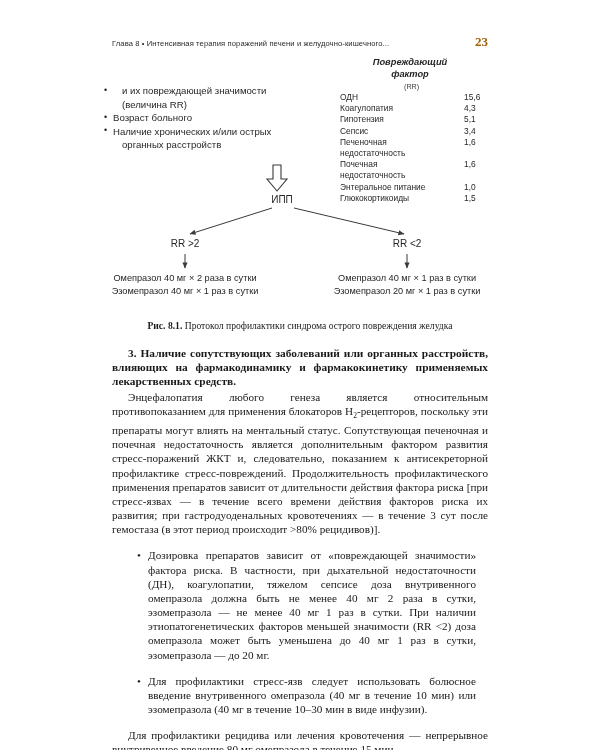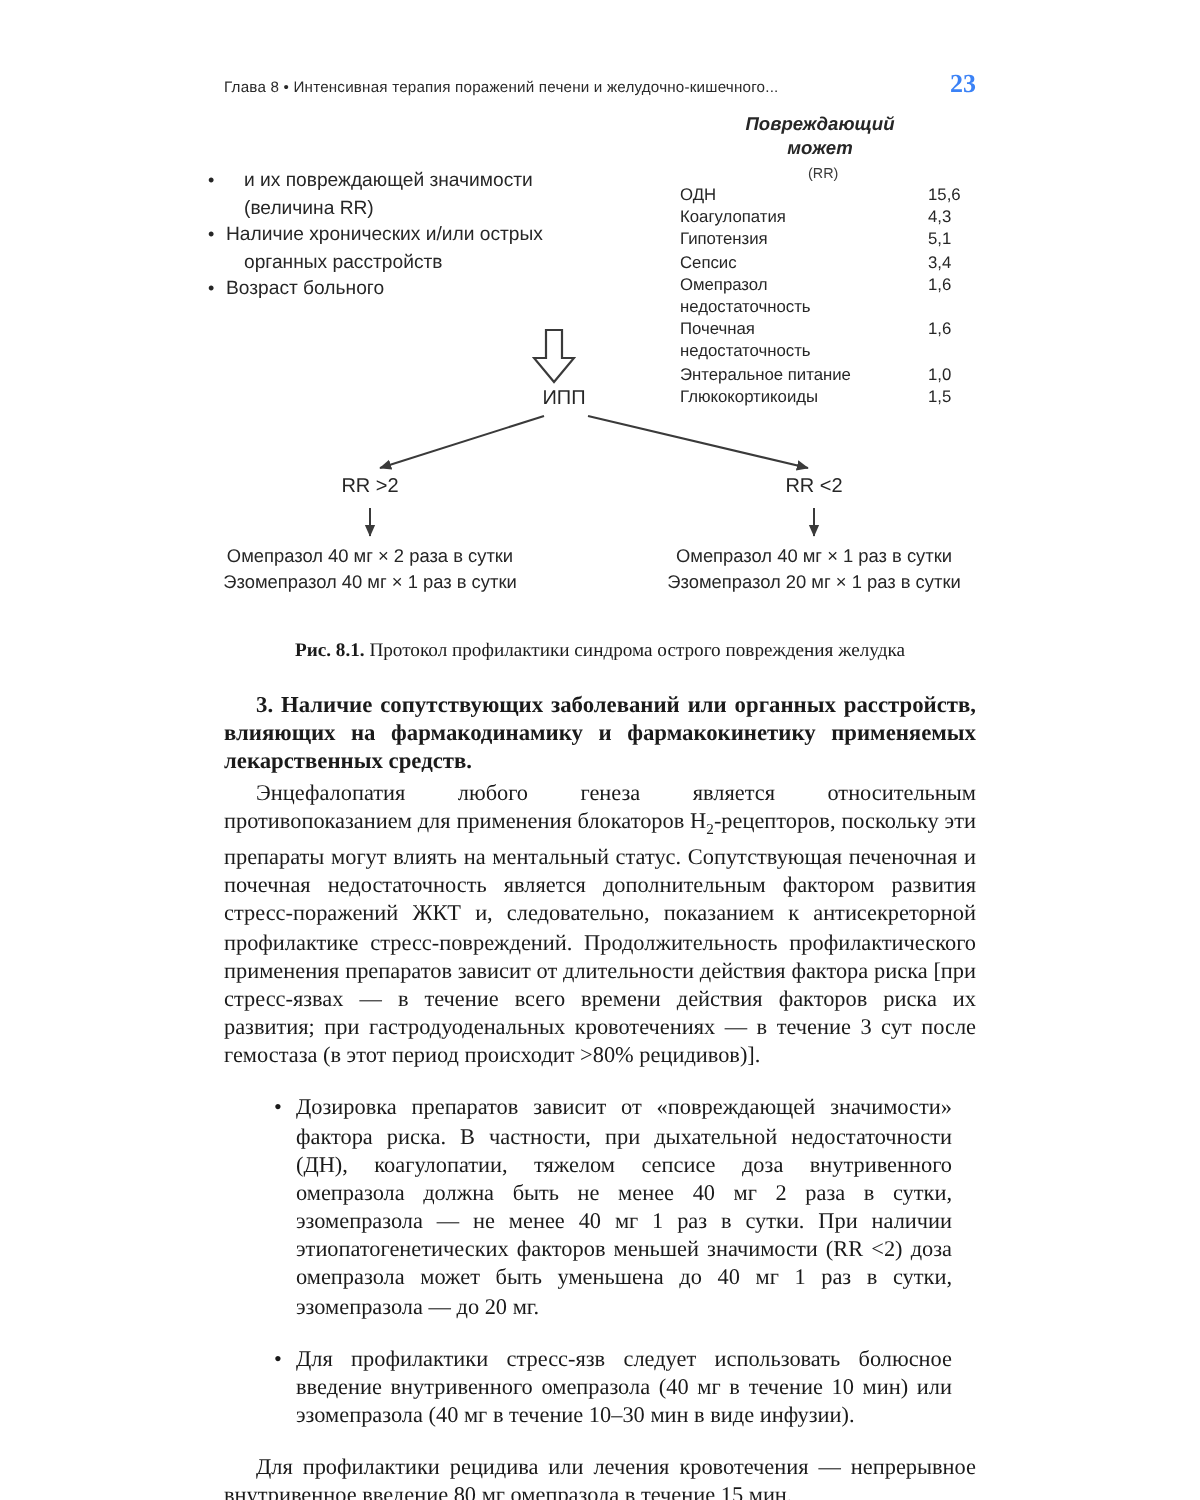--- a/index.html
+++ b/index.html
@@ -36,21 +36,21 @@
     font-family: "Liberation Sans", sans-serif;
     font-size: 7.6px;
     letter-spacing: .1px;
     color: #2a2a2a;
     white-space: nowrap;
   }
   .runhead-page {
     font-family: "Liberation Serif", serif;
     font-size: 13px;
     font-weight: bold;
-    color: #3b82f6;
+    color: #a16207;
   }
 
   
   .figure {
     position: absolute;
     left: 104px;
     top: 56px;
     width: 392px;
     height: 260px;
     font-family: "Liberation Sans", sans-serif;
@@ -225,21 +225,21 @@
 
   <div class="runhead">
     <span class="runhead-text">Глава 8  •  Интенсивная терапия поражений печени и желудочно-кишечного...</span>
     <span class="runhead-page">23</span>
   </div>
 
   <div class="figure">
 
     <div class="factor-head">
       <div>Повреждающий</div>
-      <div>может</div>
+      <div>фактор</div>
     </div>
 
     <div class="rr-head">(RR)</div>
 
     <div class="factor-table" id="factor-table">
         <div class="frow">
           <span class="fname">ОДН</span>
           <span class="fval">15,6</span>
         </div>
         <div class="frow">
@@ -248,21 +248,21 @@
         </div>
         <div class="frow">
           <span class="fname">Гипотензия</span>
           <span class="fval">5,1</span>
         </div>
         <div class="frow">
           <span class="fname">Сепсис</span>
           <span class="fval">3,4</span>
         </div>
         <div class="frow">
-          <span class="fname">Омепразол</span>
+          <span class="fname">Печеночная</span>
           <span class="fval">1,6</span>
         </div>
         <div class="fcont">недостаточность</div>
         <div class="frow">
           <span class="fname">Почечная</span>
           <span class="fval">1,6</span>
         </div>
         <div class="fcont">недостаточность</div>
         <div class="frow">
           <span class="fname">Энтеральное питание</span>
@@ -273,25 +273,25 @@
           <span class="fval">1,5</span>
         </div>
       </div>
 
     <div class="risk-list" id="risk-list">
         <div class="risk-item">
           <div class="risk-sub">и их повреждающей значимости</div>
           <div class="risk-sub">(величина RR)</div>
         </div>
         <div class="risk-item">
+          <div>Возраст больного</div>
+        </div>
+        <div class="risk-item">
           <div>Наличие хронических и/или острых</div>
           <div class="risk-sub">органных расстройств</div>
-        </div>
-        <div class="risk-item">
-          <div>Возраст больного</div>
         </div>
       </div>
 
     <div class="blockarrow">
       <svg width="22" height="28" viewBox="0 0 22 28">
         <polygon points="7,1 15,1 15,15 21,15 11,27 1,15 7,15" fill="#ffffff" stroke="#3a3a3a" stroke-width="1.1"></polygon>
       </svg>
     </div>
 
     <div class="ipp">ИПП</div>

